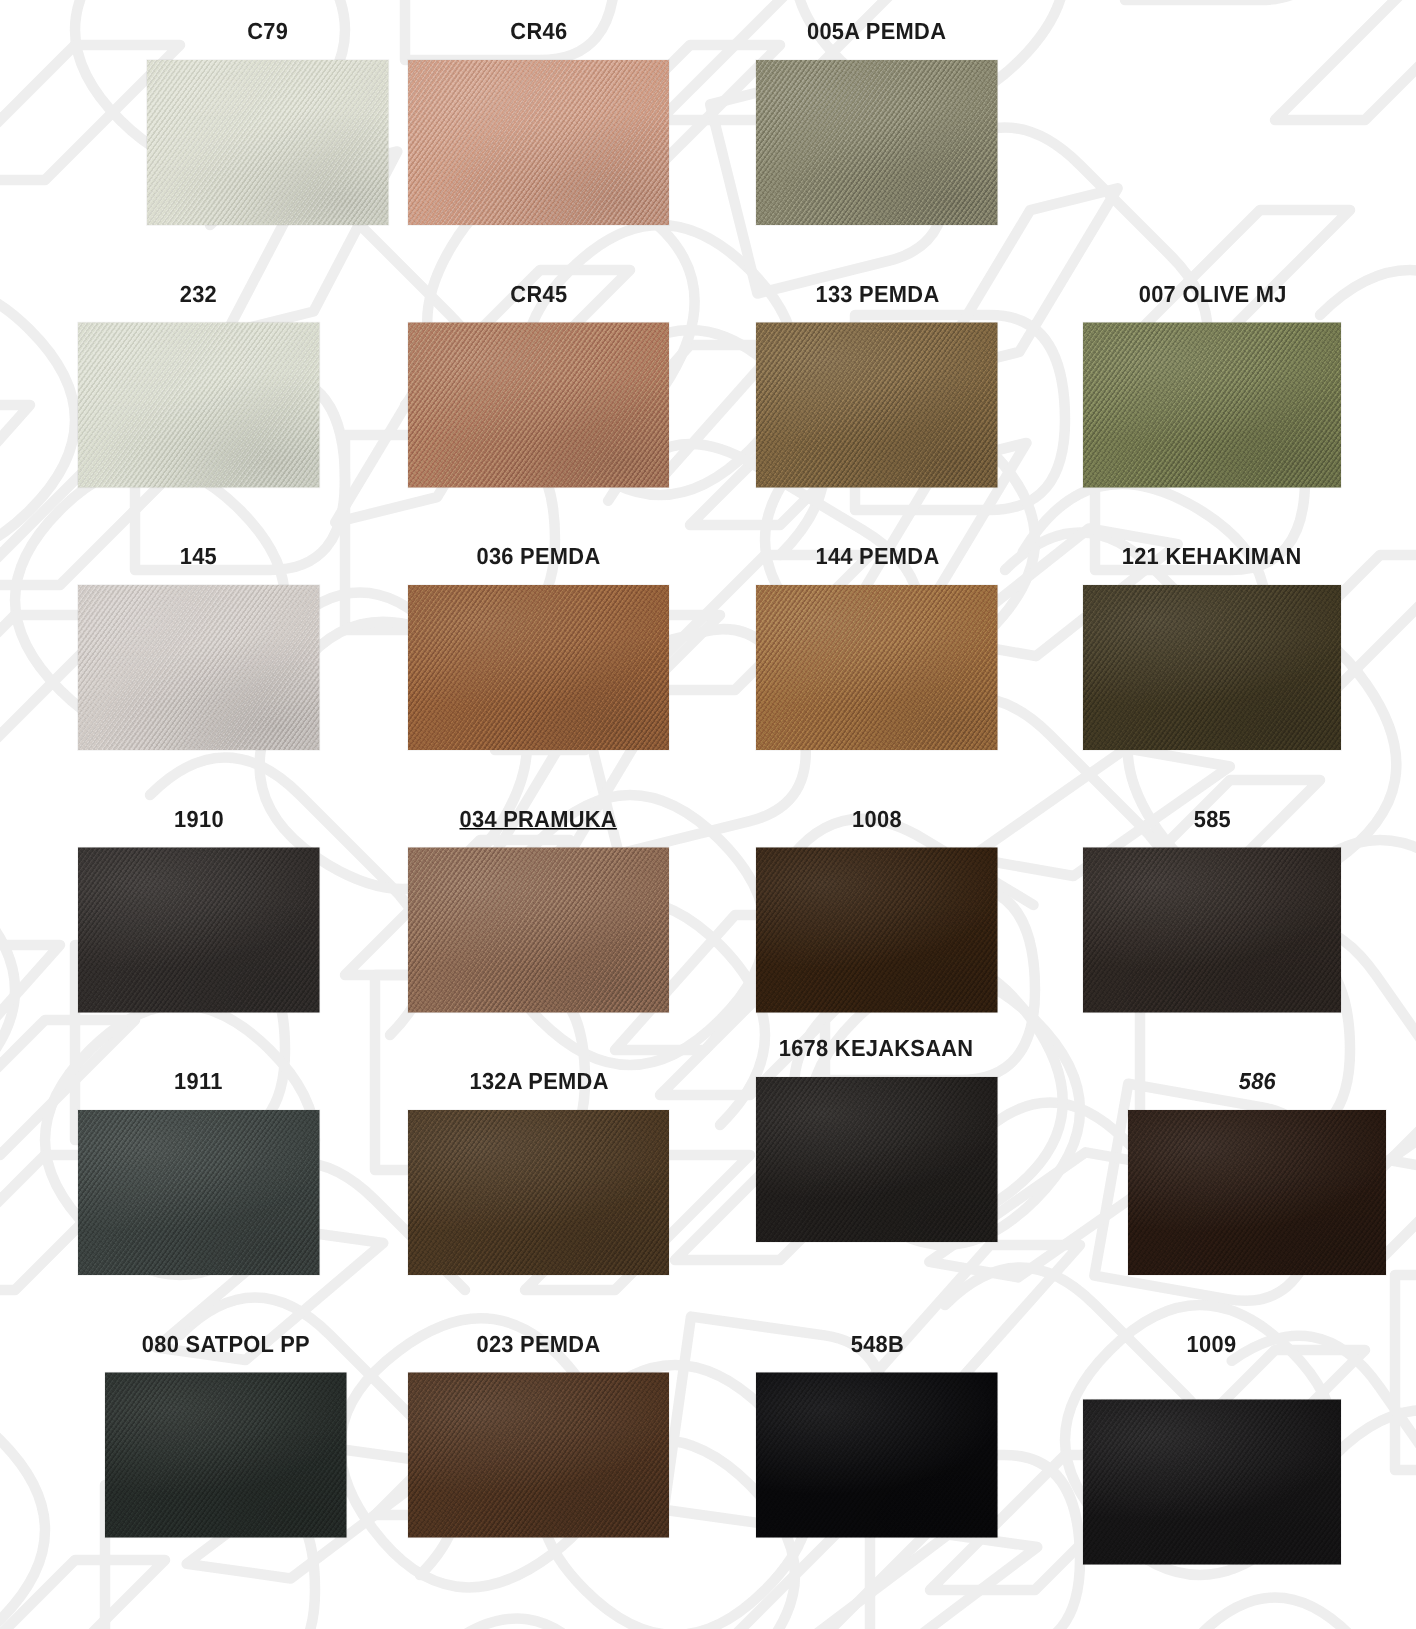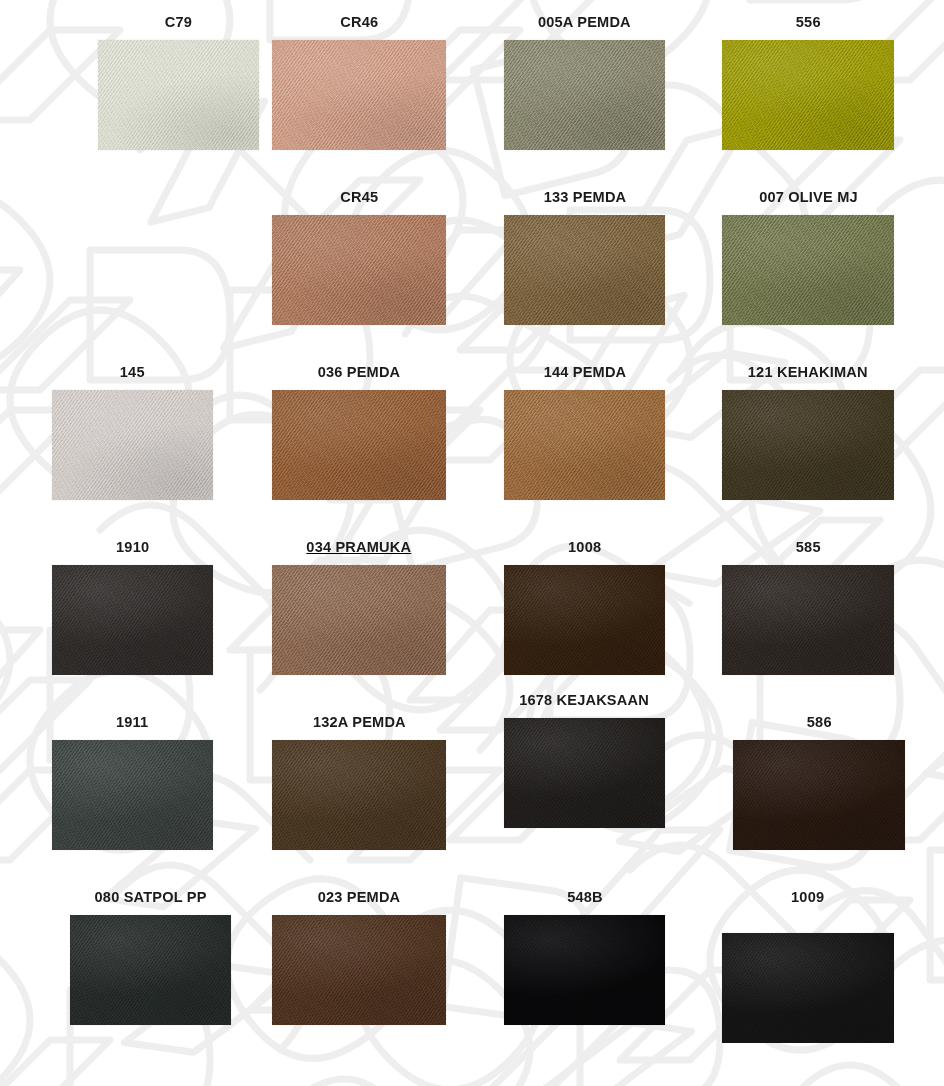--- a/index.html
+++ b/index.html
@@ -170,23 +170,23 @@
       </div>
     </div>
     <div class="swatch-cell" style="left: 504px; top: 14px; width: 161px;">
       <div class="swatch-label">005A PEMDA</div>
       <div class="swatch-chip" style="width: 161px; height: 110px; background: rgb(138, 136, 112);">
         <div class="shade"></div>
         <div class="weave"></div>
         <div class="weave2"></div>
       </div>
     </div>
-    <div class="swatch-cell" style="left: 722px; top: 14px; width: 172px;">
-      <div class="swatch-label">556</div>
-      <div class="swatch-chip" style="width: 172px; height: 110px; background: rgb(156, 154, 9);">
+    <div class="swatch-cell" style="left: 52px; top: 189px; width: 161px;">
+      <div class="swatch-label">232</div>
+      <div class="swatch-chip" style="width: 161px; height: 110px; background: rgb(221, 224, 211);">
         <div class="shade"></div>
         <div class="weave"></div>
         <div class="weave2"></div>
       </div>
     </div>
     <div class="swatch-cell" style="left: 272px; top: 189px; width: 174px;">
       <div class="swatch-label">CR45</div>
       <div class="swatch-chip" style="width: 174px; height: 110px; background: rgb(176, 124, 96);">
         <div class="shade"></div>
         <div class="weave"></div>
@@ -290,21 +290,21 @@
       </div>
     </div>
     <div class="swatch-cell" style="left: 504px; top: 692px; width: 161px; text-align: center;">
       <div class="swatch-label">1678 KEJAKSAAN</div>
       <div class="swatch-chip" style="width: 161px; height: 110px; background: rgb(32, 29, 27);">
         <div class="shade"></div>
         <div class="weave"></div>
         <div class="weave2"></div>
       </div>
     </div>
-    <div class="swatch-cell" style="left: 723px; top: 714px; width: 192px;">
+    <div class="swatch-cell" style="left: 742px; top: 714px; width: 192px; font-style: italic;">
       <div class="swatch-label">586</div>
       <div class="swatch-chip" style="width: 172px; height: 110px; background: rgb(39, 24, 16);">
         <div class="shade"></div>
         <div class="weave"></div>
         <div class="weave2"></div>
       </div>
     </div>
     <div class="swatch-cell" style="left: 52px; top: 889px; width: 161px; padding-left: 18px;">
       <div class="swatch-label">080 SATPOL PP</div>
       <div class="swatch-chip" style="width: 161px; height: 110px; background: rgb(37, 43, 40);">

